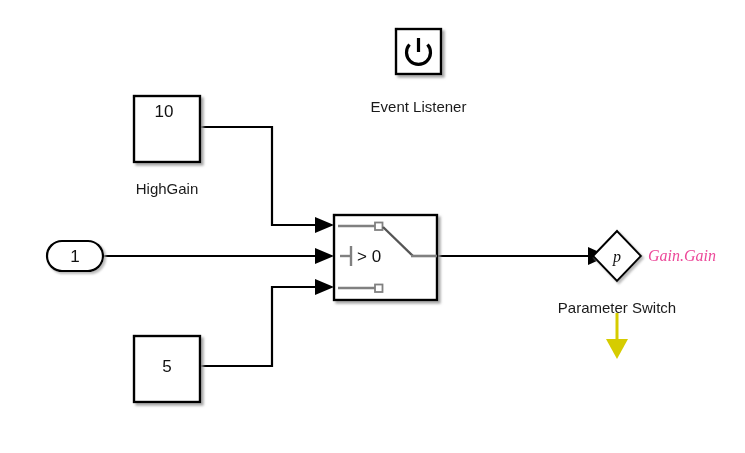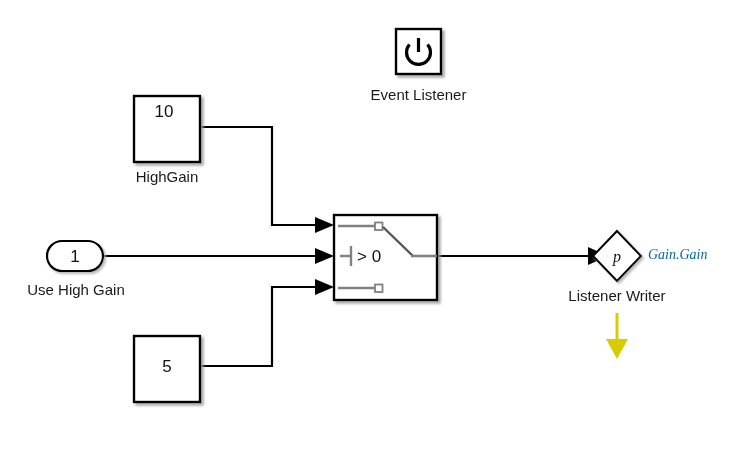--- a/index.html
+++ b/index.html
@@ -25,36 +25,37 @@
     height: 453px;
   }
   .blk-label {
     position: absolute;
     font-family: "Liberation Sans", sans-serif;
     font-size: 15px;
     color: #1a1a1a;
     white-space: nowrap;
     text-align: center;
     line-height: 1;
+    margin-top: 12px;
   }
   .blk-value {
     position: absolute;
     font-family: "Liberation Sans", sans-serif;
     font-size: 17px;
     color: #111111;
     white-space: nowrap;
     text-align: center;
     line-height: 1;
   }
   .param-target {
     position: absolute;
     font-family: "Liberation Serif", serif;
     font-style: italic;
-    font-size: 14px;
-    color: #0369a1;
+    font-size: 16px;
+    color: #ec4899;
     white-space: nowrap;
     line-height: 1;
   }
   .switch-crit {
     position: absolute;
     font-family: "Liberation Sans", sans-serif;
     font-size: 17px;
     color: #111111;
     white-space: nowrap;
     line-height: 1;
@@ -152,21 +153,20 @@
   </svg>
 
   <div class="blk-label" style="left:352px; top:87px; width:133px;">Event Listener</div>
 
   <div class="blk-value" style="left:134px; top:103px; width:60px;">10</div>
   <div class="blk-label" style="left:112px; top:169px; width:110px;">HighGain</div>
 
   <div class="blk-value" style="left:134px; top:358px; width:66px;">5</div>
 
   <div class="blk-value" style="left:47px; top:248px; width:56px;">1</div>
-  <div class="blk-label" style="left:10px; top:282px; width:132px;">Use High Gain</div>
 
   <div class="switch-crit" style="left:357px; top:248px;">&gt; 0</div>
 
   <div class="diamond-p" style="left:613px; top:249px;">p</div>
   <div class="param-target" style="left:648px; top:248px;">Gain.Gain</div>
-  <div class="blk-label" style="left:535px; top:288px; width:164px;">Listener Writer</div>
+  <div class="blk-label" style="left:535px; top:288px; width:164px;">Parameter Switch</div>
 
 </div>
 
 </body></html>

